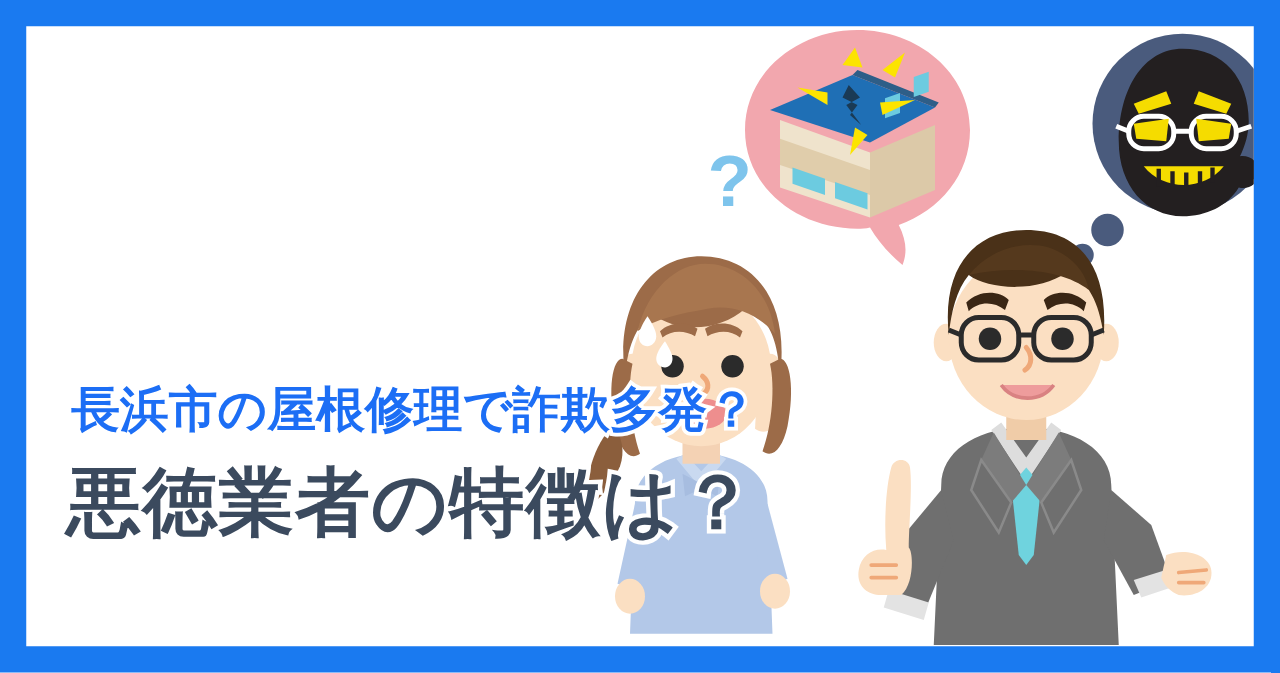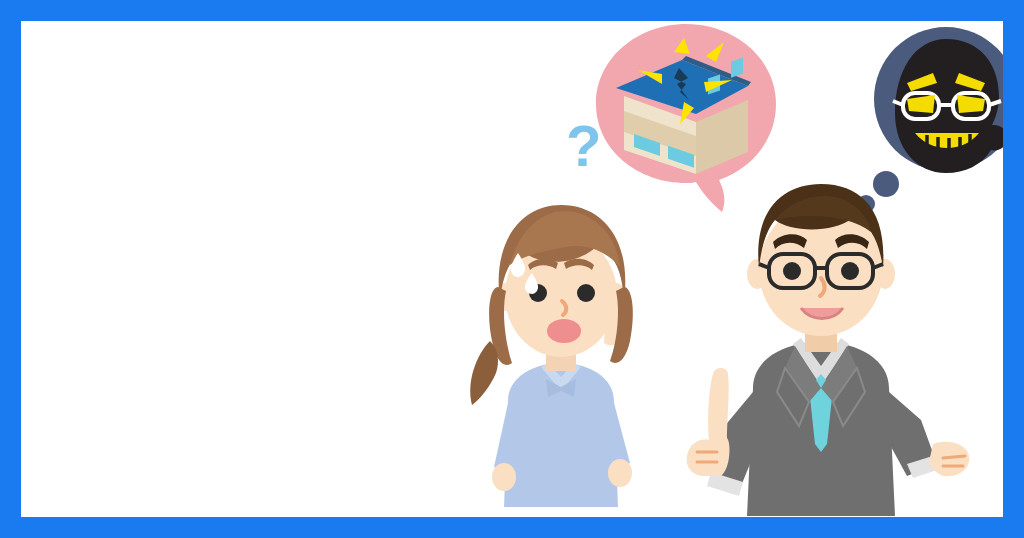--- a/index.html
+++ b/index.html
@@ -257,16 +257,18 @@
 
       <path d="M150 102 C155 108 155 116 149 120" fill="none" stroke="#EFA878" stroke-width="4" stroke-linecap="round"></path>
 
       <path d="M130 132 C140 146 162 146 172 132 Z" fill="#EE9C9C"></path>
       <path d="M130 132 C140 146 162 146 172 132" fill="none" stroke="#D98282" stroke-width="3"></path>
     </svg>
 
     <div class="badge-q">?</div>
 
     <div class="headline-wrap">
+      <div class="sub-head">長浜市の屋根修理で詐欺多発？</div>
+      <div class="main-head">悪徳業者の特徴は？</div>
     </div>
 
   </div>
 </div>
 
 </body></html>

